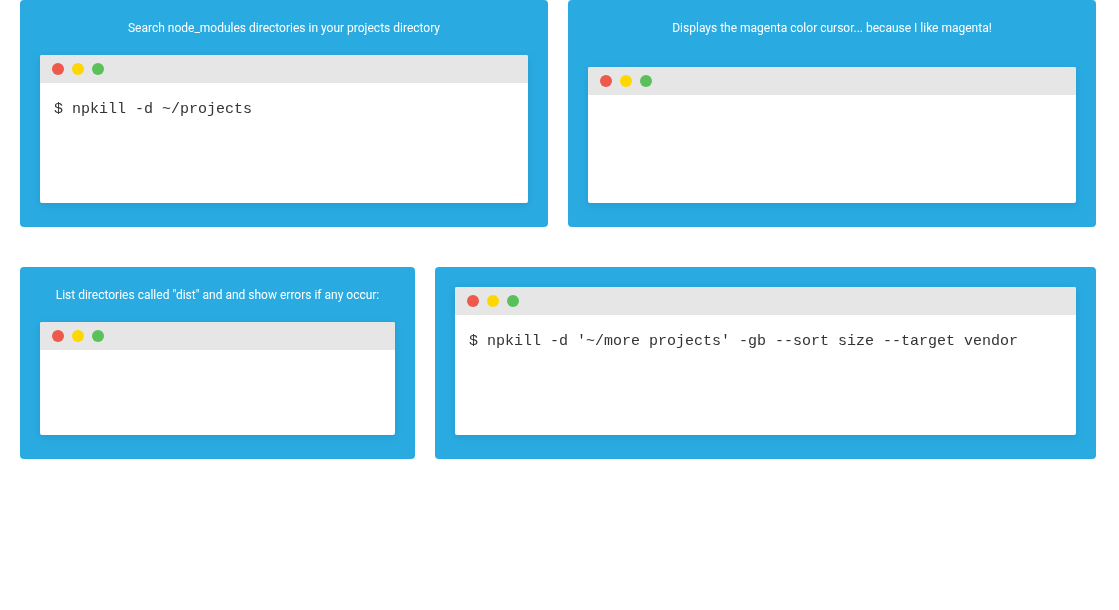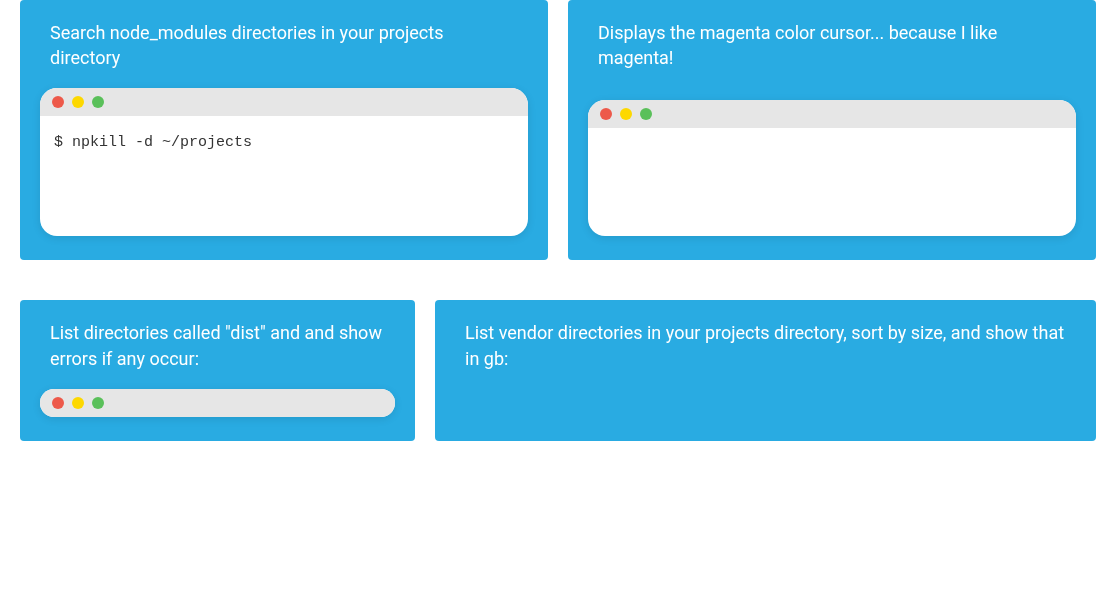--- a/index.html
+++ b/index.html
@@ -22,30 +22,30 @@
     }
     .card {
       background: #29abe2;
       border-radius: 4px;
       padding: 20px 20px 24px 20px;
       display: flex;
       flex-direction: column;
     }
     .card-title {
       color: #ffffff;
-      font-size: 18px;
+      font-size: 12px;
       font-weight: 400;
-      text-align: left;
+      text-align: center;
       margin-bottom: 18px;
       line-height: 1.4;
       padding: 0 10px;
     }
     .terminal {
       background: #ffffff;
-      border-radius: 17px;
+      border-radius: 2px;
       overflow: hidden;
       box-shadow: 0 2px 8px rgba(0,0,0,0.1);
       flex: 1;
       display: flex;
       flex-direction: column;
     }
     .terminal-header {
       background: #e6e6e6;
       height: 28px;
       display: flex;
@@ -121,16 +121,23 @@
       <div class="terminal">
         <div class="terminal-header">
           <span class="dot dot-red"></span>
           <span class="dot dot-yellow"></span>
           <span class="dot dot-green"></span>
         </div>
       </div>
     </div>
 
     <div class="card card-4">
-      <div class="card-title">List vendor directories in your projects directory, sort by size, and show that in gb:</div>
+      <div class="terminal">
+        <div class="terminal-header">
+          <span class="dot dot-red"></span>
+          <span class="dot dot-yellow"></span>
+          <span class="dot dot-green"></span>
+        </div>
+        <div class="terminal-body">$ npkill -d '~/more projects' -gb --sort size --target vendor</div>
+      </div>
     </div>
   </div>
 </div>
 
 </body></html>

